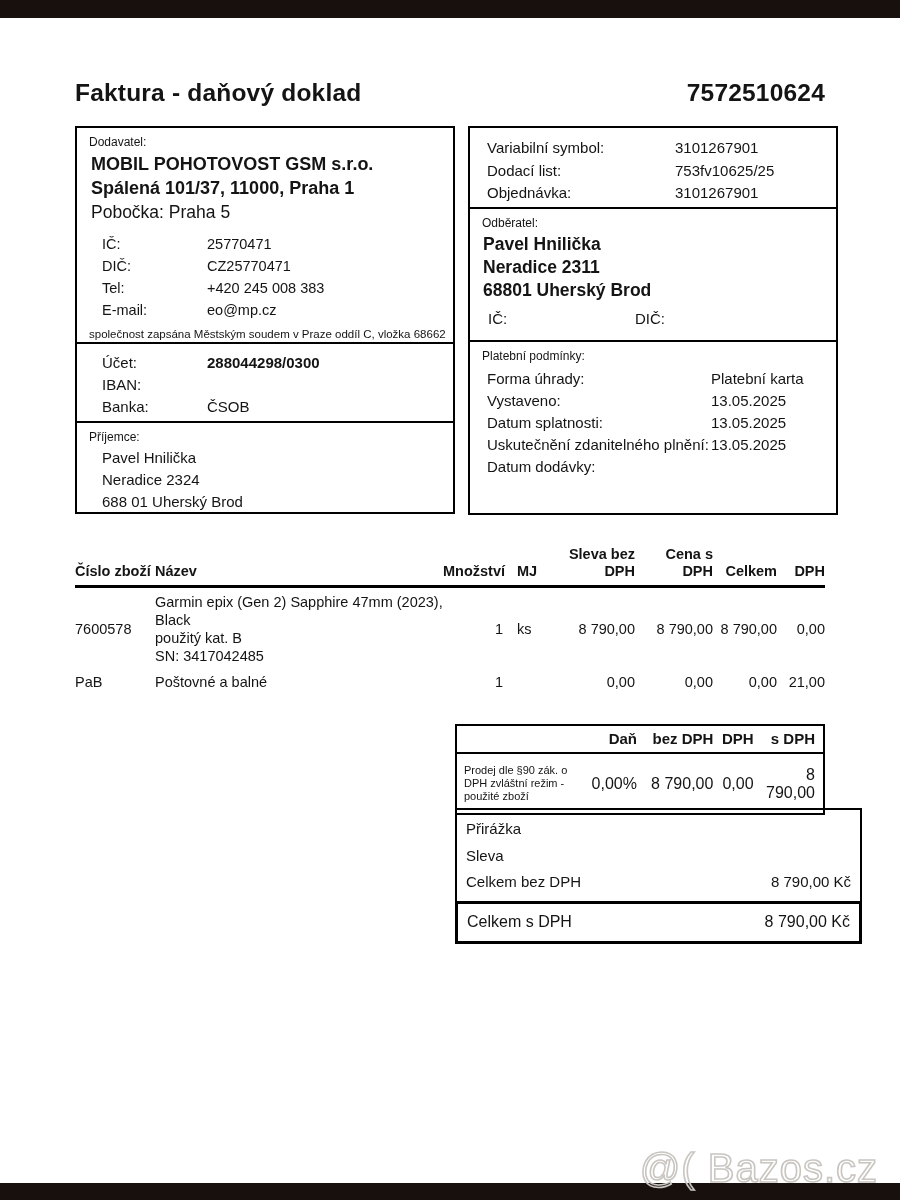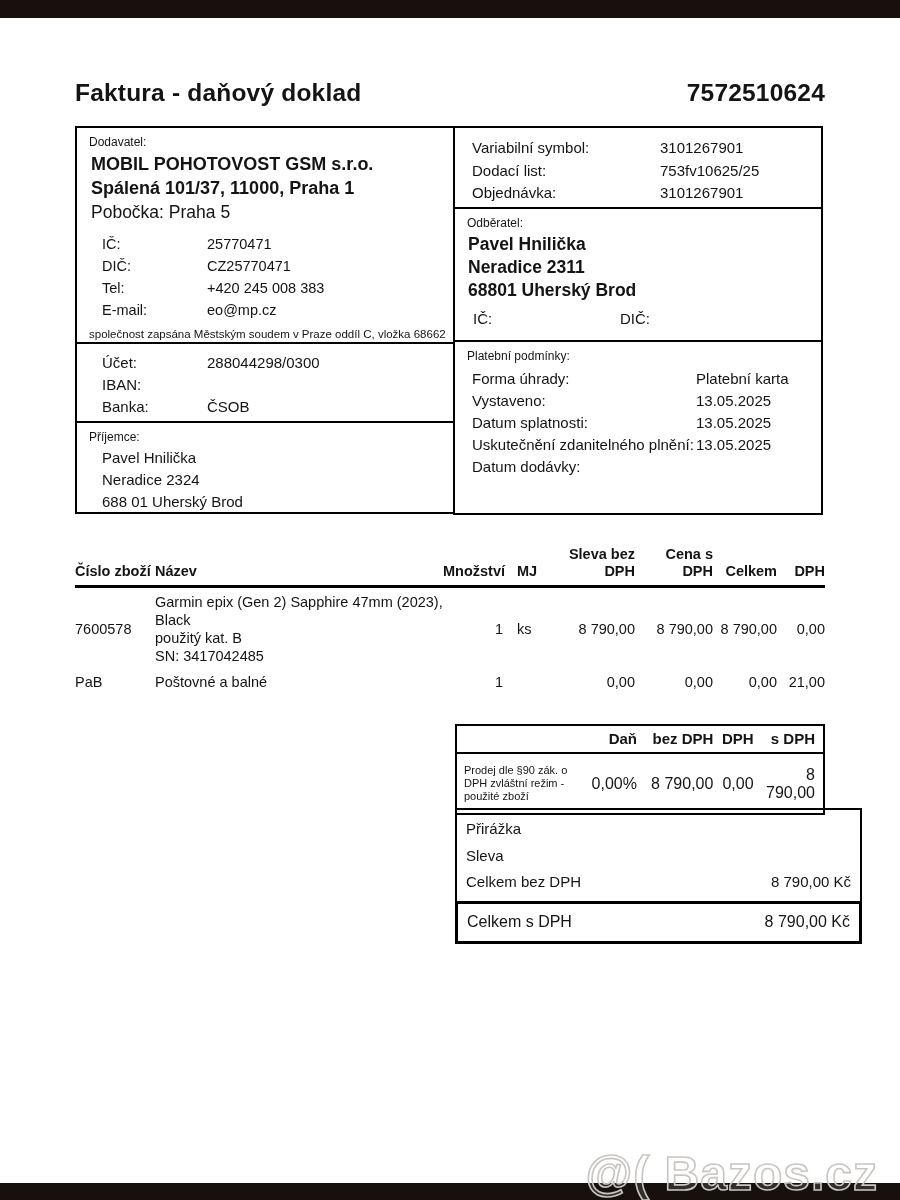--- a/index.html
+++ b/index.html
@@ -13,28 +13,28 @@
   .bar { position:absolute; left:0; width:900px; background:#17100d; z-index:2; }
   .bar.top { top:0; height:18px; }
   .bar.bottom { top:1183px; height:17px; }
 
   .doc-header {
     position:absolute; left:75px; top:79px; width:750px;
     display:flex; justify-content:space-between; align-items:baseline;
     font-size:24.5px; font-weight:bold; letter-spacing:.2px;
   }
 
-  .info-grid { position:absolute; left:75px; top:126px; display:flex; }
+  .info-grid { position:absolute; left:75px; top:126px; display:flex;gap:15px; }
   .col-left { width:380px; }
   .col-right { width:370px; margin-left:-2px; }
   .box { border:2px solid #000; background:#fff; }
   .col-left .box + .box, .col-right .box + .box { margin-top:-2px; }
 
   .box-label { font-size:12px; padding:7px 0 0 12px; }
-  .bold { font-weight:normal; }
+  .bold { font-weight:bold; }
 
   .supplier-box { height:218px; }
   .supplier-name, .supplier-address { font-size:18px; font-weight:bold; padding-left:14px; line-height:24px; }
   .supplier-name { margin-top:3px; }
   .supplier-branch { font-size:17.5px; padding-left:14px; line-height:24px; }
   .kv { display:flex; font-size:14.5px; line-height:22px; }
   .kv .k { padding-left:25px; width:130px; flex:0 0 130px; }
   .supplier-rows { margin-top:9px; }
   .supplier-reg { font-size:11.5px; padding:7px 0 0 12px; }
 
@@ -83,21 +83,21 @@
   .totals-box1 { border:2px solid #000; padding:6px 0 5px 0; }
   .trow { display:flex; justify-content:space-between; font-size:15px; line-height:26.5px; padding:0 9px; }
   .totals-box2 {
     border:3px solid #000; margin-top:-2px; height:43px;
     display:flex; justify-content:space-between; align-items:center;
     font-size:16px; padding:0 9px;
   }
 
   .watermark {
     position:absolute; top:1146px; right:22px; z-index:3;
-    font-size:48px; font-weight:bold; letter-spacing:1px;
+    font-size:40px; font-weight:normal; letter-spacing:1px;
     color:rgba(255,255,255,0.12);
     -webkit-text-stroke:1.6px #c9c5c1;
   }
 </style>
 </head>
 <body>
 
 <div class="page">
   <div class="bar top"></div>
 

